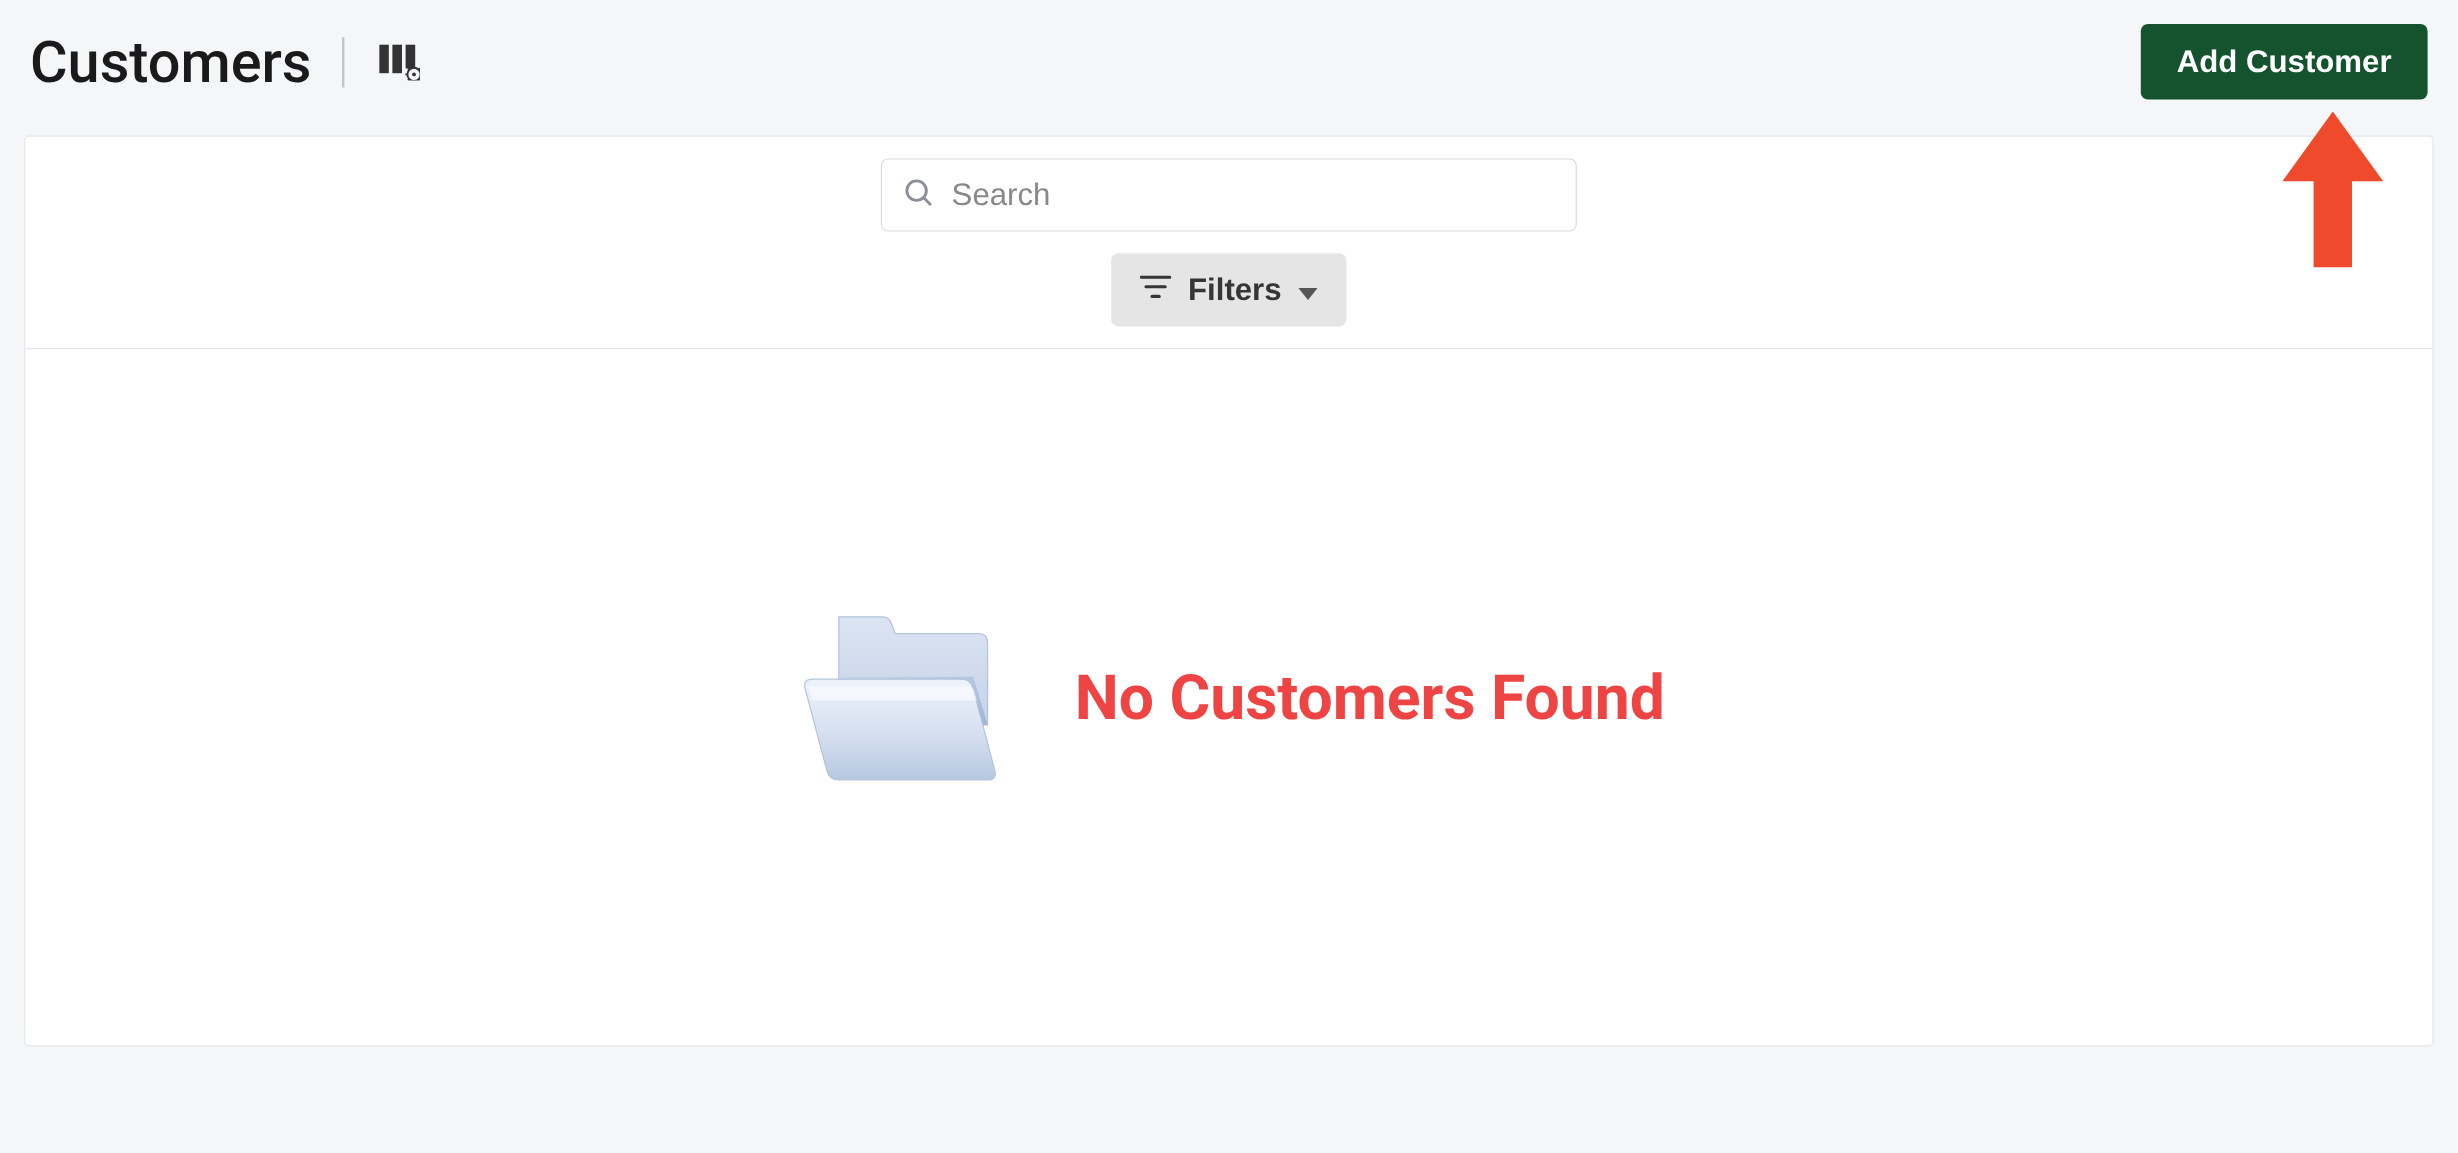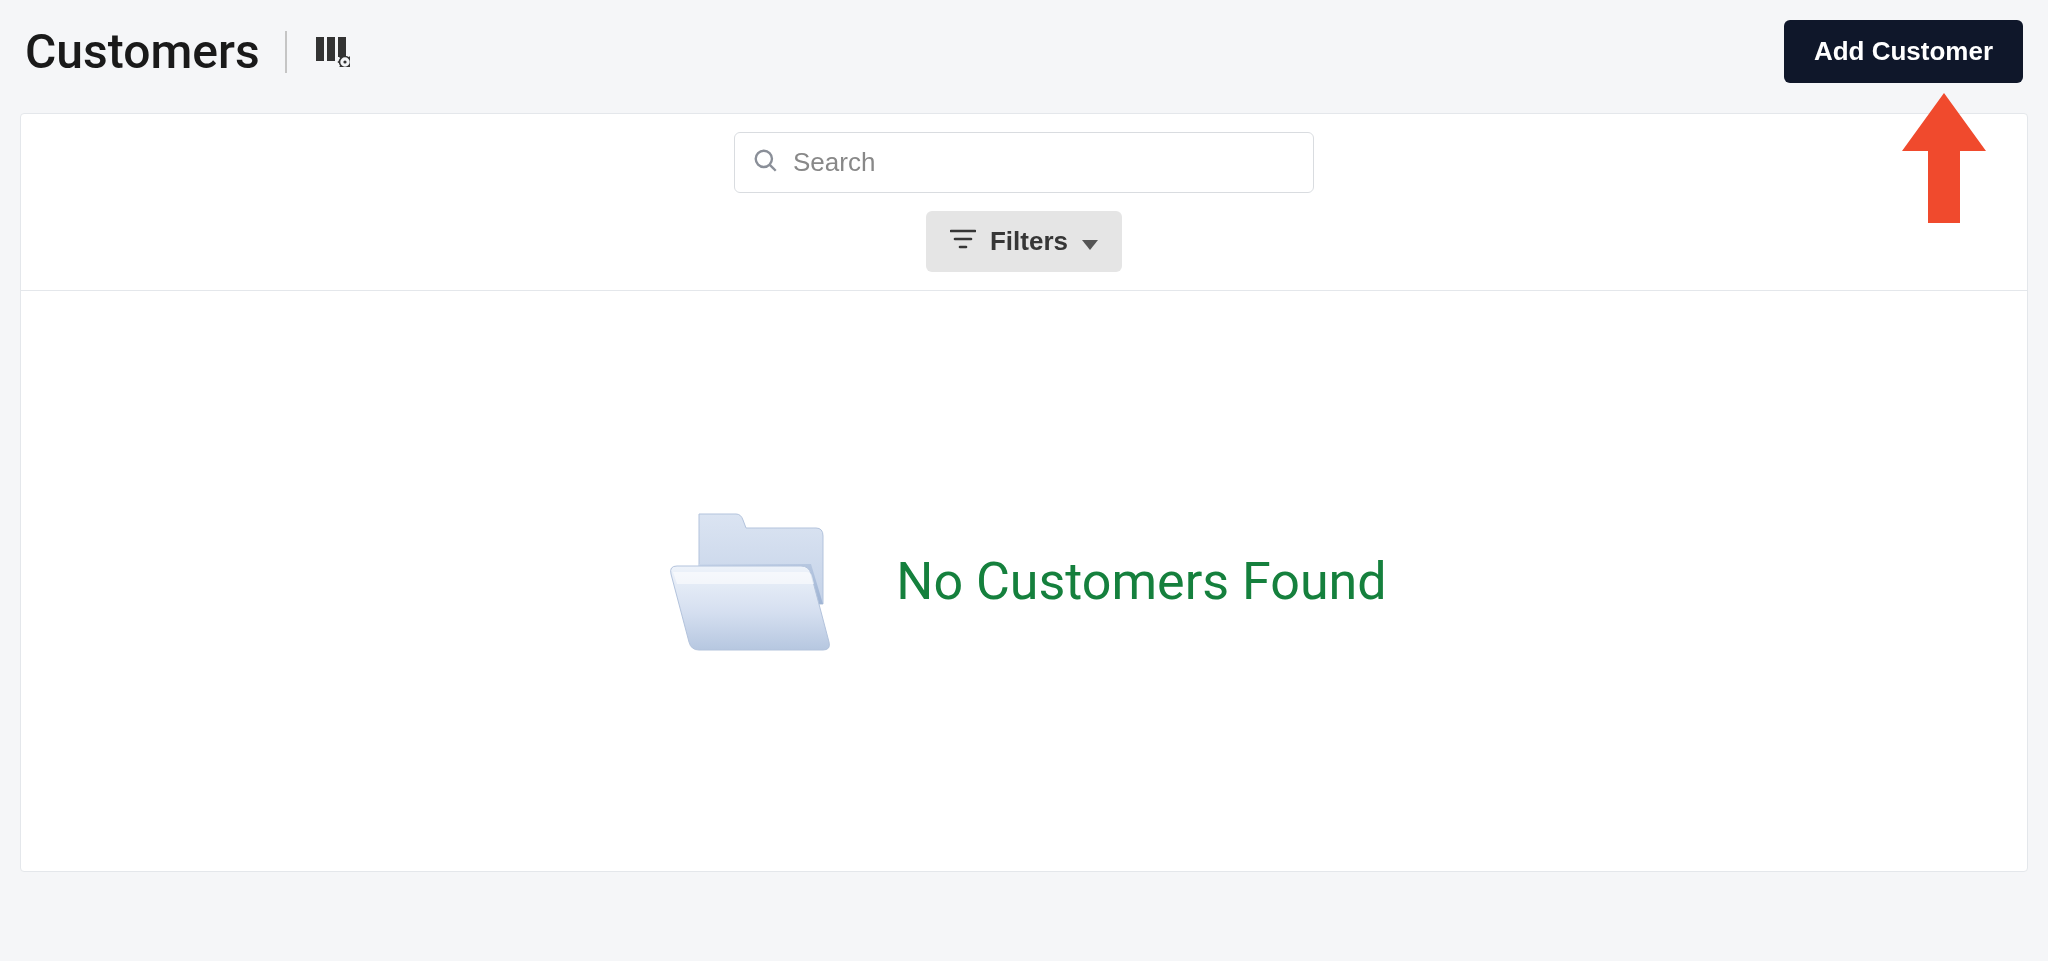--- a/index.html
+++ b/index.html
@@ -40,21 +40,21 @@
       background: #c5c5c5;
     }
     .column-settings-icon {
       display: flex;
       align-items: center;
       justify-content: center;
       cursor: pointer;
       padding: 4px;
     }
     .add-customer-btn {
-      background: #0f172a;
+      background: #14532d;
       color: #ffffff;
       border: none;
       padding: 16px 30px;
       font-size: 26px;
       font-weight: 600;
       border-radius: 6px;
       cursor: pointer;
       position: relative;
     }
     .red-arrow {
@@ -113,22 +113,22 @@
     }
     .empty-state {
       display: flex;
       align-items: center;
       justify-content: center;
       gap: 60px;
       height: 580px;
     }
     .empty-text {
       font-size: 52px;
-      font-weight: 400;
-      color: #15803d;
+      font-weight: 700;
+      color: #ef4444;
     }
     .folder-icon-wrap {
       width: 175px;
       height: 155px;
       position: relative;
     }
   </style>
 </head>
 <body>
 

